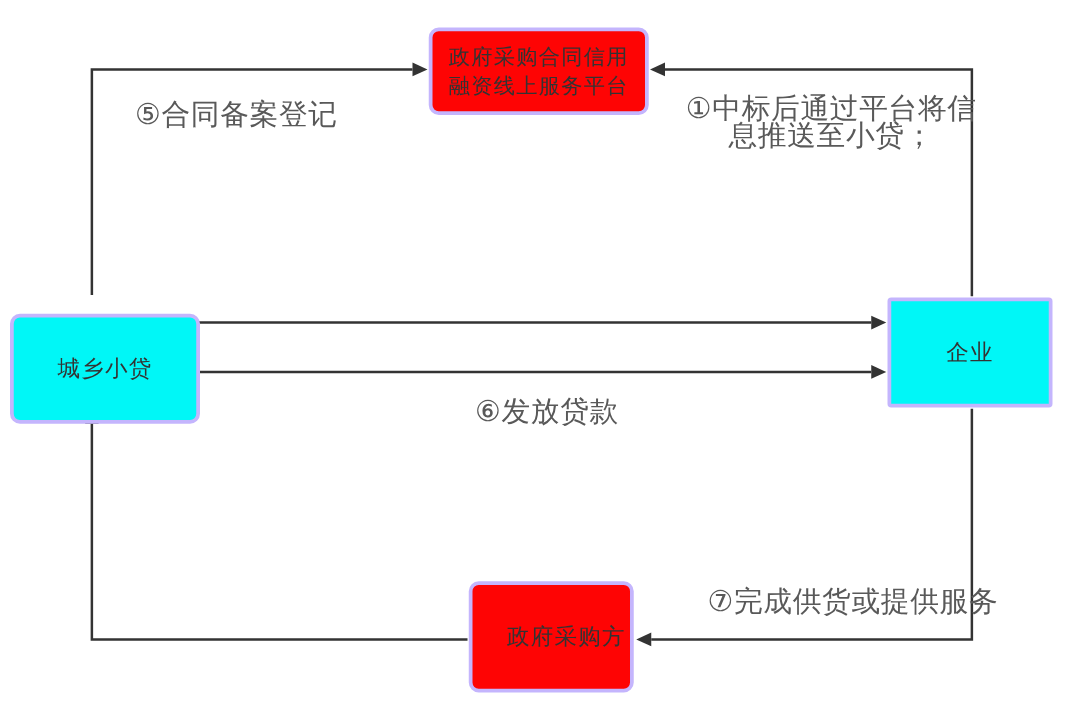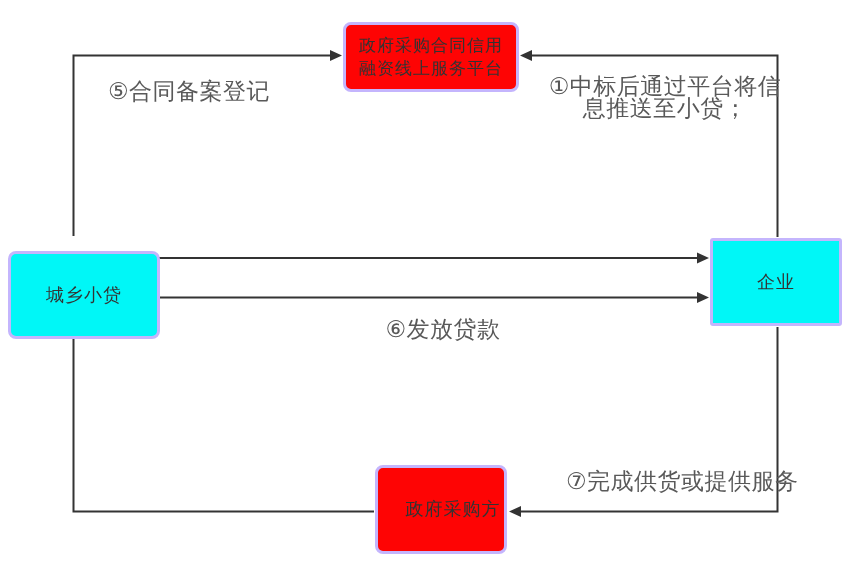--- a/index.html
+++ b/index.html
@@ -49,21 +49,21 @@
     position: absolute;
     color: #595959;
     font-size: 23px;
     line-height: 22px;
     letter-spacing: 0.5px;
     white-space: pre-line;
   }
   #lbl-step5 { left: 108px; top: 80px; }
   #lbl-step1 { left: 545px; top: 75px;  width: 240px; text-align: center; }
   #lbl-steps234 { left: 217px; top: 189px; width: 440px; text-align: center; }
-  #lbl-step6 { left: 380px; top: 318px; width: 126px; text-align: center; }
+  #lbl-step6 { left: 380px; top: 318px; width: 126px; text-align: left; }
   #lbl-step7 { left: 566px; top: 470px; }
   #lbl-step8 { left: 143px; top: 453px; line-height: 23px; }
 </style>
 </head>
 <body>
 
 <div class="canvas">
 
   <svg class="edges" viewBox="0 0 862 566" xmlns="http://www.w3.org/2000/svg">
 

